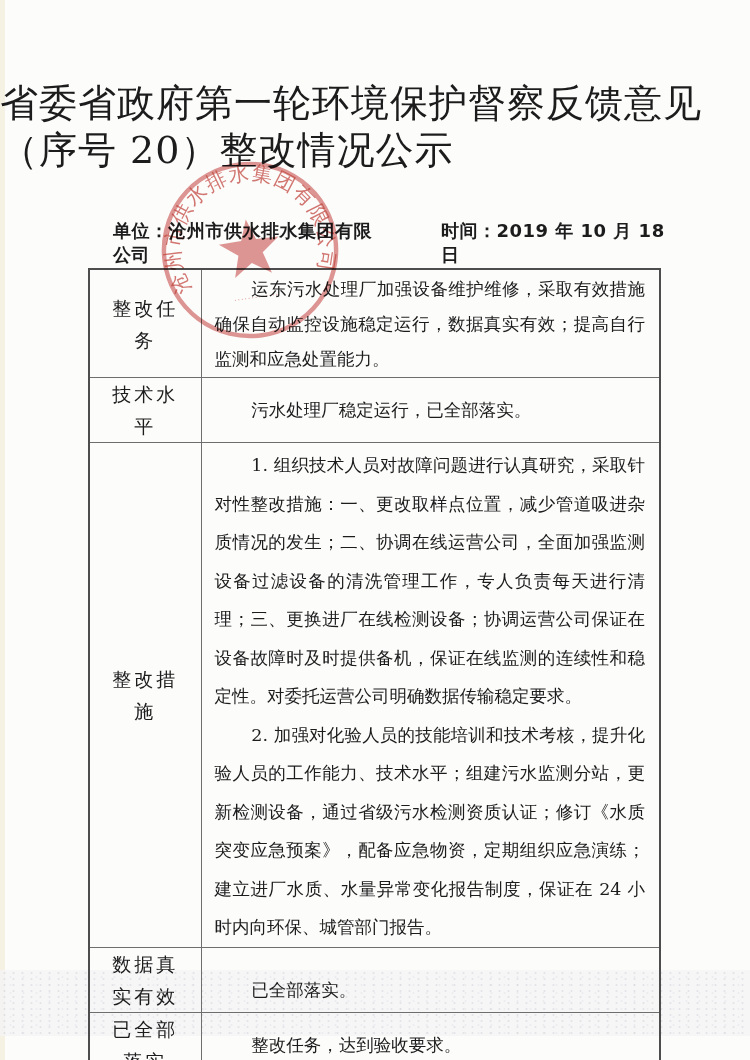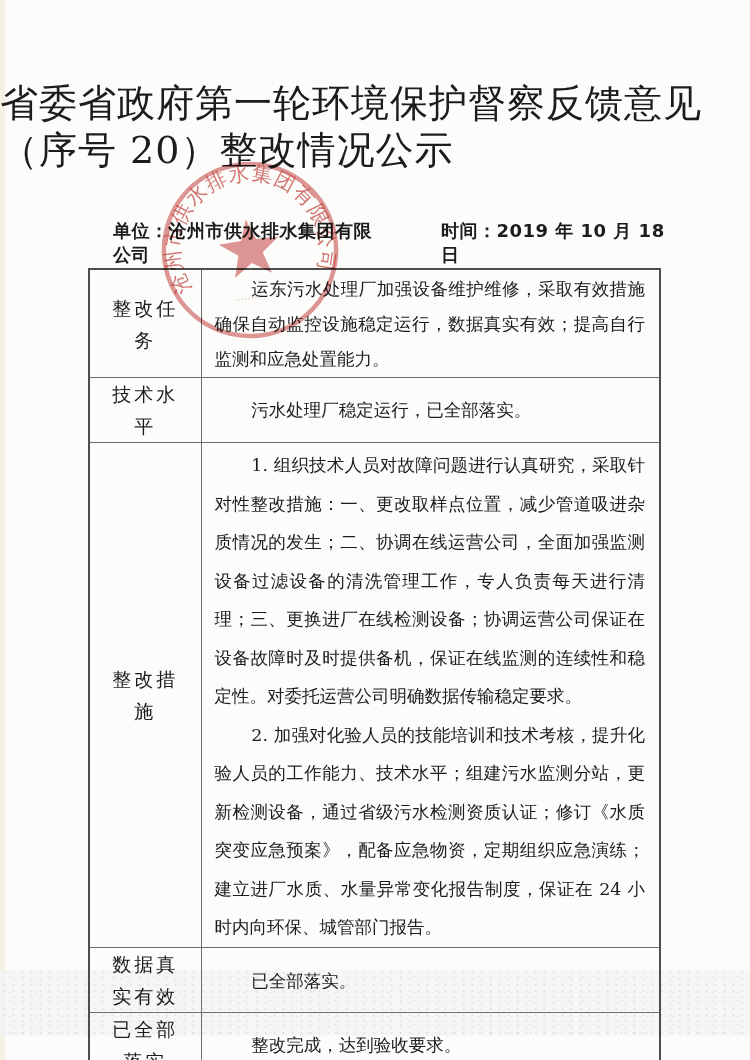--- a/index.html
+++ b/index.html
@@ -58,21 +58,21 @@
     vertical-align:middle;
   }
   .doc-table td p { margin:0; text-indent:2.1em; }
   tr.r-task     { height:105px; }
   tr.r-task td  { vertical-align:top; line-height:35px; padding-top:2px; }
   tr.r-goal     { height:47px;  }
   tr.r-goal td  { line-height:24px; }
   tr.r-measures { height:428px; }
   tr.r-measures td { vertical-align:top; line-height:38.5px; padding-top:3px; }
   tr.r-status   { height:65px;  }
-  tr.r-status td{ vertical-align:top; line-height:40px; padding-top:13px; }
+  tr.r-status td{ vertical-align:top; line-height:40px; padding-top:22px; }
   tr.r-effect   { height:37px;  }
   tr.r-effect td{ line-height:24px; }
   .seal {
     position:absolute; left:156px; top:156px;
     width:188px; height:188px;
     transform:rotate(-8deg);
     mix-blend-mode:multiply;
     pointer-events:none;
   }
 </style>
@@ -124,21 +124,21 @@
       </tr>
       <tr class="r-status">
         <th>数据真实有效</th>
         <td>
           <p>已全部落实。</p>
         </td>
       </tr>
       <tr class="r-effect">
         <th>已全部落实</th>
         <td>
-          <p>整改完成，达到验收要求。</p>
+          <p>整改任务，达到验收要求。</p>
         </td>
       </tr>
     </tbody>
   </table>
 
   <svg class="seal" viewBox="0 0 190 190">
     <circle cx="95" cy="95" r="87" fill="none" stroke="rgba(196,66,60,0.55)" stroke-width="4.5"></circle>
     <path id="sealArc" d="M 28.2,119.5 A 71,71 0 1 1 161.8,119.5" fill="none"></path>
     <text font-size="20.5" fill="rgba(196,66,60,0.72)" letter-spacing="1.5" font-family="'DejaVu Serif', serif">
       <textPath href="#sealArc" startOffset="50%" text-anchor="middle">沧州市供水排水集团有限公司</textPath>

